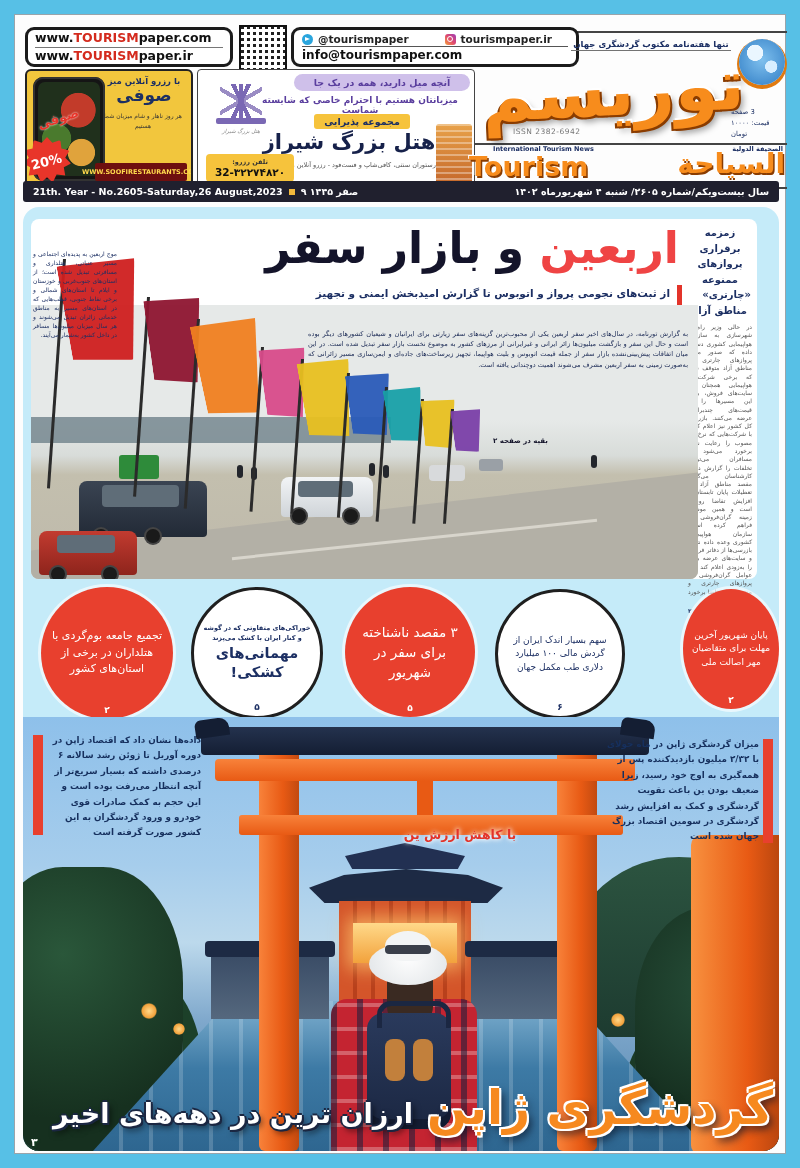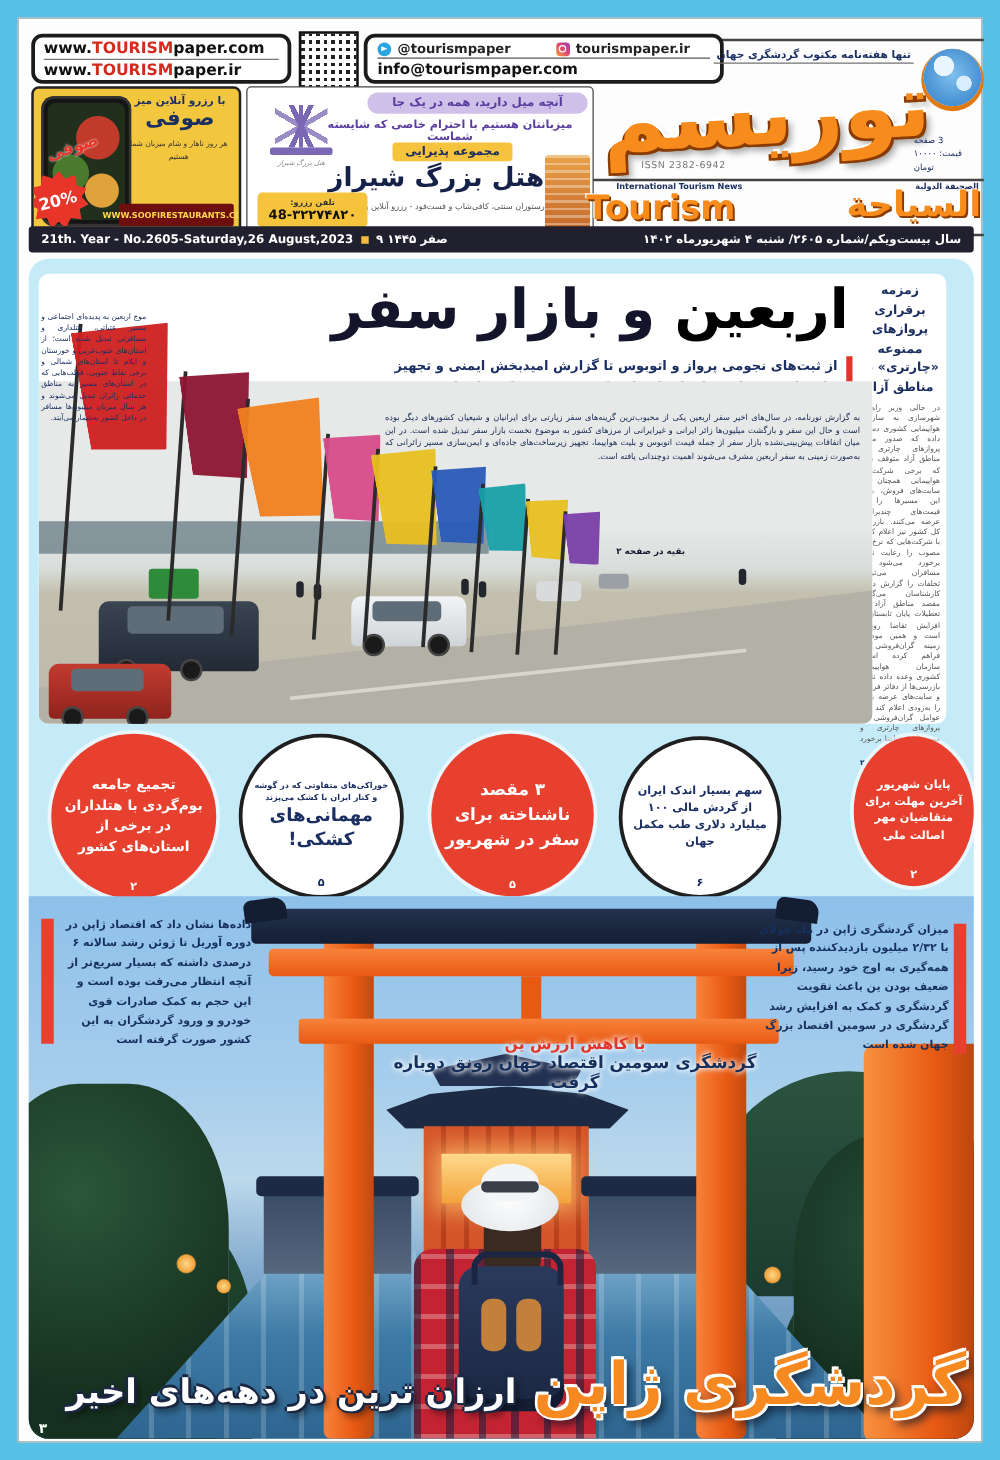--- a/index.html
+++ b/index.html
@@ -103,21 +103,21 @@
   
   .content{left:8px;top:192px;width:756px;height:944px;background:#c5ebf9;border-radius:16px;}
   
   .sidebar{left:660px;top:12px;width:74px;height:360px;background:#fff;border-radius:8px;box-sizing:border-box;padding:6px 5px;}
   .sidebar .t{direction:rtl;text-align:center;color:#1c2f63;font-weight:bold;font-size:10px;line-height:1.55;}
   .sidebar .b{direction:rtl;text-align:justify;color:#555;font-size:6px;line-height:1.38;margin-top:5px;}
   .sidebar .c{direction:rtl;text-align:left;color:#1c2f63;font-size:6px;font-weight:bold;margin-top:3px;}
   
   .lead{left:8px;top:12px;width:667px;height:360px;background:#fff;border-radius:8px;overflow:hidden;}
   .headline{position:absolute;right:6px;top:0;width:440px;direction:rtl;text-align:center;font-size:44px;font-weight:bold;color:#14142a;line-height:1.3;}
-  .headline .hr{color:#000000;margin-top:45px;}
+  .headline .hr{color:#ef4444;margin-top:45px;}
   .subhead{position:absolute;right:16px;top:66px;width:392px;direction:rtl;color:#1c2f63;font-size:10.5px;font-weight:bold;
            line-height:1.65;border-right:5px solid #e3342a;padding-right:7px;text-align:right;}
   .sidecol{position:absolute;left:2px;top:30px;width:84px;direction:rtl;text-align:justify;color:#1c2f63;font-size:6px;line-height:1.5;z-index:5;}
   .photo{position:absolute;left:0;top:86px;width:667px;height:274px;
          background:linear-gradient(180deg,#e6e9e8 0 42%,#d8dcd9 55%,#c3bfae 62%,#beb9ab 100%);}
   .sea{position:absolute;left:0;top:112px;width:360px;height:26px;background:#76878f;opacity:.85;}
   .road{position:absolute;left:0;bottom:0;width:100%;height:130px;background:#b3b0a6;
         clip-path:polygon(0 100%,0 78%,100% 18%,100% 100%);}
   .roadline{position:absolute;left:30%;bottom:38px;width:55%;height:3px;background:#d8d5cc;transform:rotate(-6deg);}
   .artbody{position:absolute;right:10px;top:110px;width:380px;direction:rtl;text-align:justify;color:#1b2a55;font-size:6.6px;line-height:1.55;z-index:6;}
@@ -127,21 +127,21 @@
   .flag .cloth{clip-path:polygon(0 0,100% 5%,76% 100%,0 90%);opacity:.95;}
   .car{position:absolute;border-radius:8px 8px 4px 4px;}
   .car::after{content:"";position:absolute;left:12%;bottom:-6px;width:14px;height:14px;border-radius:50%;background:#1a1a1a;box-shadow:0 0 0 2px #444, 52px 0 0 0 #1a1a1a,52px 0 0 2px #444;}
   .car .win{position:absolute;left:18%;top:4px;width:60%;height:40%;background:#5f6d78;border-radius:4px;}
   .dot{position:absolute;width:6px;height:13px;background:#23262c;border-radius:3px;z-index:4;}
   
   .circle{position:absolute;border-radius:50%;display:flex;flex-direction:column;align-items:center;justify-content:center;
           text-align:center;direction:rtl;box-sizing:border-box;padding:8px;}
   .circle.red{background:#e8402e;color:#fff;box-shadow:0 0 0 3px rgba(255,255,255,.6);}
   .circle.white{background:#fff;color:#1c2f63;border:3px solid #1f1f1f;}
-  .circle .txt{font-weight:bold;line-height:1.5;}
+  .circle .txt{font-weight:normal;line-height:1.5;}
   .circle .sm{font-size:6.5px;font-weight:bold;line-height:1.6;}
   .circle .bg{font-size:14.5px;font-weight:bold;line-height:1.35;}
   .circle .pg{position:absolute;bottom:4px;font-size:9px;font-weight:bold;}
   
   .japan{left:0;top:510px;width:756px;height:434px;border-radius:0 0 16px 16px;overflow:hidden;
          background:linear-gradient(180deg,#8ec0ea 0%,#a6cdec 34%,#bcd9ec 52%,#7fa8cc 70%,#4d7fa8 100%);}
   .hill{position:absolute;right:-20px;top:140px;width:240px;height:180px;border-radius:50% 50% 0 0/70% 70% 0 0;
         background:linear-gradient(180deg,#2c5440,#1d3b30);}
   .treeL{position:absolute;left:-40px;top:150px;width:200px;height:290px;border-radius:40%;
          background:radial-gradient(circle at 40% 30%,#2a573a,#16301f 70%);
@@ -242,21 +242,21 @@
     <div class="homa">
       <div class="fan"></div>
         <div class="cap"></div>
       <div class="lbl">هتل بزرگ شیراز</div>
     </div>
     <div class="hbadge">مجموعه پذیرایی</div>
     <div class="htitle">هتل بزرگ شیراز</div>
     <div class="hsmall">رستوران سنتی، کافی‌شاپ و فست‌فود - رزرو آنلاین و حضوری</div>
     <div class="hphone">
       <span class="l">تلفن رزرو:</span>
-      <span class="n">48-۳۲۲۷۴۸۲۰</span>
+      <span class="n">32-۳۲۲۷۴۸۲۰</span>
     </div>
     <div class="hbuilding"></div>
   </div>
 
   <div class="abs tagline">تنها هفته‌نامه مکتوب گردشگری جهان</div>
   <div class="abs logo-fa">توریسم</div>
   <div class="abs globe"></div>
   <div class="abs issn">ISSN 2382-6942</div>
   <div class="abs pp">
     <div>3 صفحه</div>
@@ -410,21 +410,20 @@
       <div class="person-hat"></div>
       <div class="person-pack"></div>
 
       <div class="redbar" style="left:10px;top:18px;height:100px;"></div>
       <div class="note" style="left:26px;top:16px;width:152px;">داده‌ها نشان داد که اقتصاد ژاپن در دوره آوریل تا ژوئن رشد سالانه ۶ درصدی داشته که بسیار سریع‌تر از آنچه انتظار می‌رفت بوده است و این حجم به کمک صادرات قوی خودرو و ورود گردشگران به این کشور صورت گرفته است</div>
       <div class="redbar" style="left:740px;top:22px;height:104px;"></div>
       <div class="note" style="left:576px;top:20px;width:160px;">میزان گردشگری ژاپن در ماه جولای با ۲/۳۲ میلیون بازدیدکننده پس از همه‌گیری به اوج خود رسید، زیرا ضعیف بودن ین باعث تقویت گردشگری و کمک به افزایش رشد گردشگری در سومین اقتصاد بزرگ جهان شده است</div>
 
       <div class="caption">
         <div class="c1">با کاهش ارزش ین</div>
-        <div class="c2">گردشگری سومین اقتصاد جهان رونق دوباره گرفت</div>
       </div>
 
       <div class="jp-head">گردشگری ژاپن</div>
       <div class="jp-sub">ارزان ترین در دهه‌های اخیر</div>
       <div class="jp-page">۳</div>
     </div>
 
   </div>
 </div>
 

